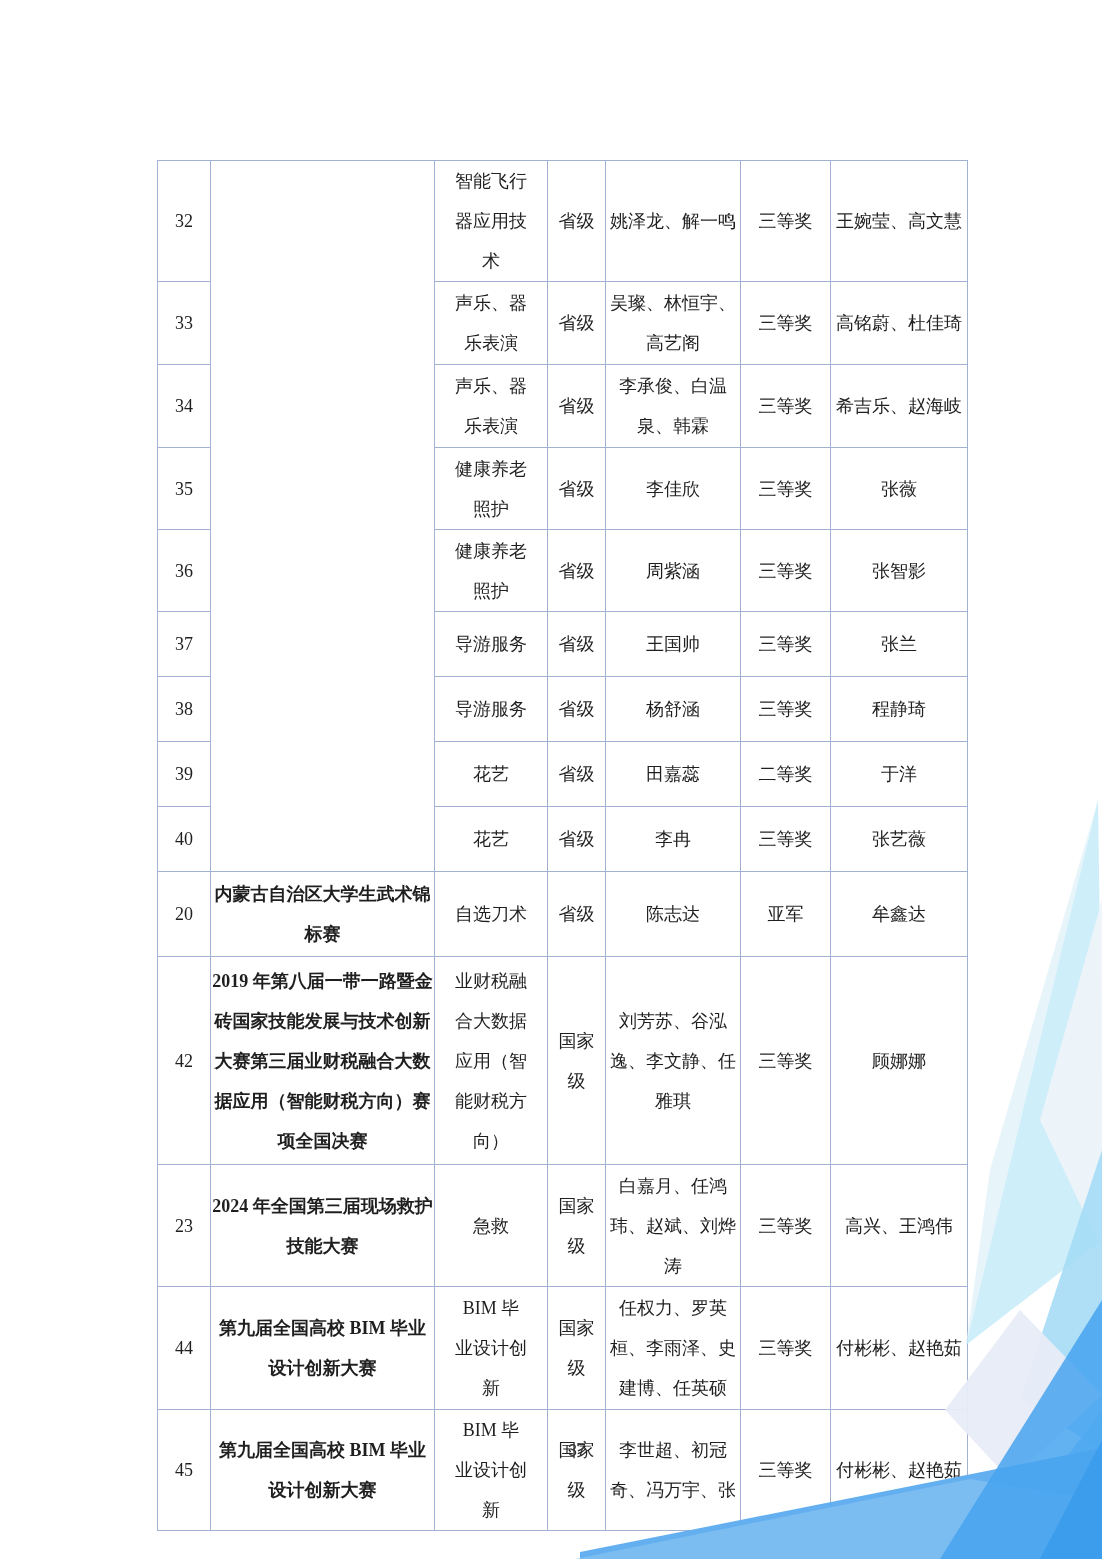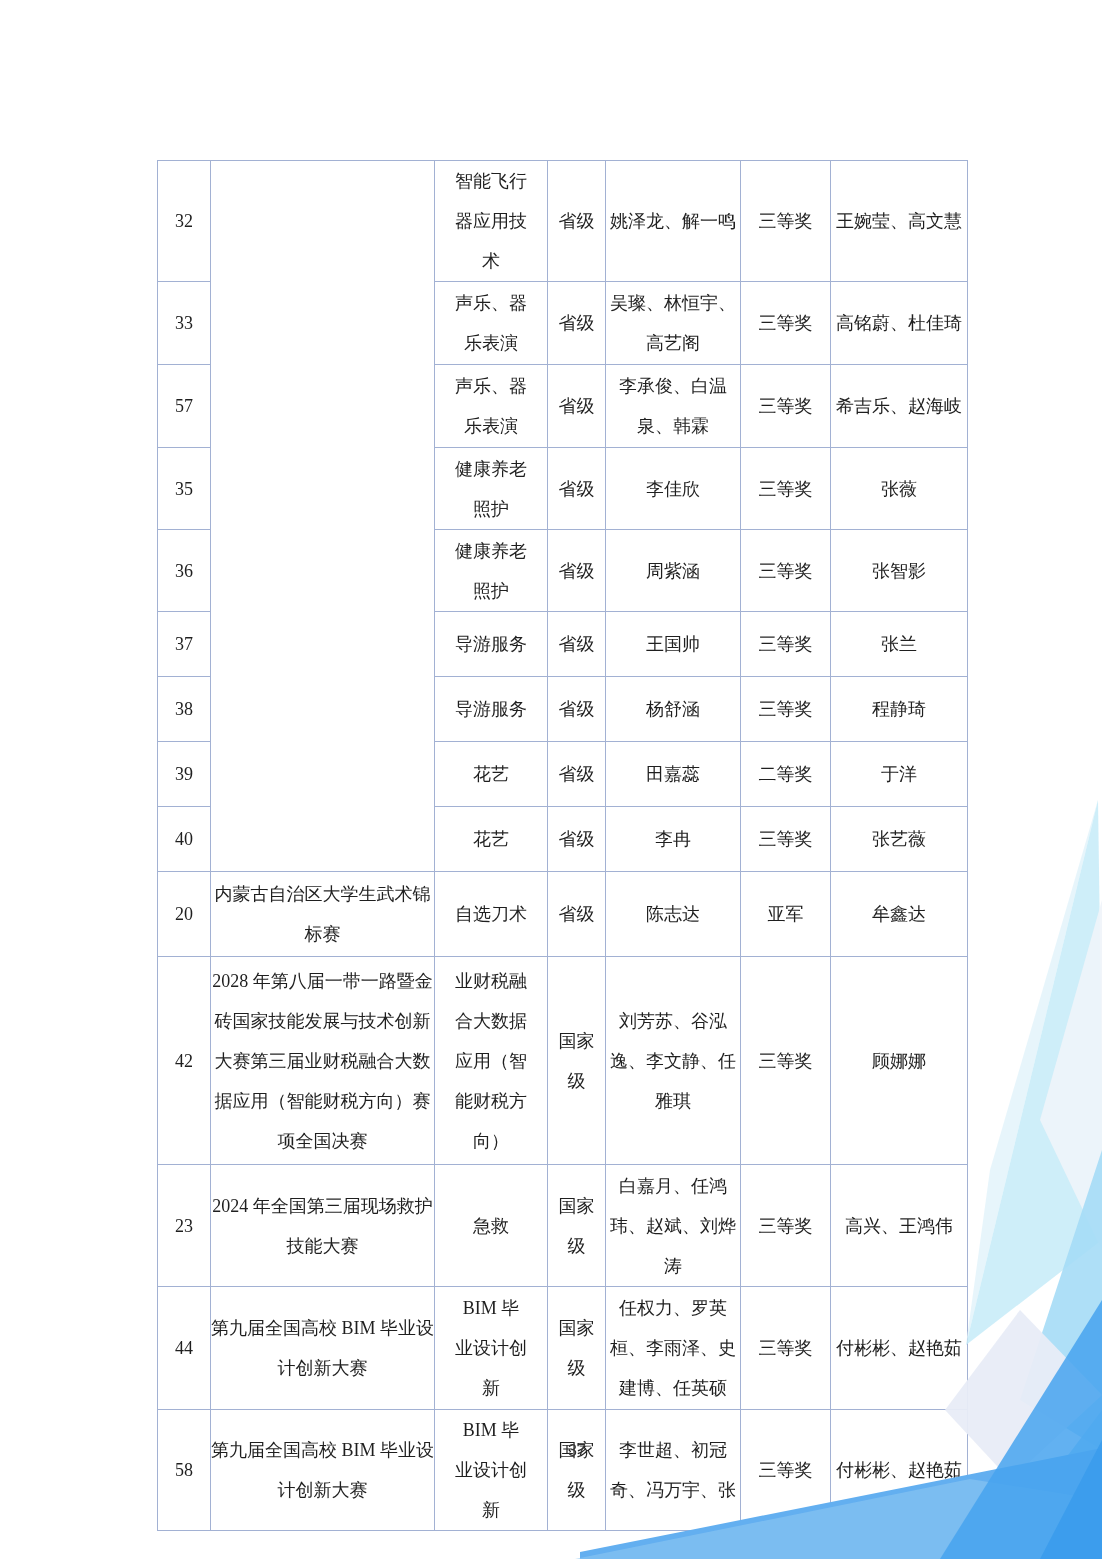--- a/index.html
+++ b/index.html
@@ -24,21 +24,21 @@
   table.awards td {
     border: 1px solid #a2b1d3;
     text-align: center;
     vertical-align: middle;
     font-size: 18px;
     line-height: 40px;
     word-break: break-all;
     overflow: hidden;
   }
   td.col-no        { padding: 0 4px;  }
-  td.col-competition { padding: 0 0; }
+  td.col-competition { padding: 0 0; font-weight: bold; }
   td.col-project   { padding: 0 20px; margin-left: 20px;  }
   td.col-level     { padding: 0 4px;  }
   td.col-students  { padding: 0 4px;  }
   td.col-award     { padding: 12px 4px;  }
   td.col-teachers  { padding: 0 2px; font-family: Liberation Serif, serif;  }
   .pagenum {
     position: absolute;
     top: 1442px;
     left: 568px;
     font-family: "Liberation Sans", "DejaVu Sans", sans-serif;
@@ -81,21 +81,21 @@
         </tr>
         <tr style="height: 83px;">
           <td class="col-no">33</td>
           <td class="col-project">声乐、器乐表演</td>
           <td class="col-level">省级</td>
           <td class="col-students">吴璨、林恒宇、高艺阁</td>
           <td class="col-award">三等奖</td>
           <td class="col-teachers">高铭蔚、杜佳琦</td>
         </tr>
         <tr style="height: 83px;">
-          <td class="col-no">57</td>
+          <td class="col-no">34</td>
           <td class="col-project">声乐、器乐表演</td>
           <td class="col-level">省级</td>
           <td class="col-students">李承俊、白温泉、韩霖</td>
           <td class="col-award">三等奖</td>
           <td class="col-teachers">希吉乐、赵海岐</td>
         </tr>
         <tr style="height: 82px;">
           <td class="col-no">35</td>
           <td class="col-project">健康养老照护</td>
           <td class="col-level">省级</td>
@@ -147,21 +147,21 @@
           <td class="col-no">20</td>
           <td class="col-competition">内蒙古自治区大学生武术锦标赛</td>
           <td class="col-project">自选刀术</td>
           <td class="col-level">省级</td>
           <td class="col-students">陈志达</td>
           <td class="col-award">亚军</td>
           <td class="col-teachers">牟鑫达</td>
         </tr>
         <tr style="height: 208px;">
           <td class="col-no">42</td>
-          <td class="col-competition">2028 年第八届一带一路暨金砖国家技能发展与技术创新大赛第三届业财税融合大数据应用（智能财税方向）赛项全国决赛</td>
+          <td class="col-competition">2019 年第八届一带一路暨金砖国家技能发展与技术创新大赛第三届业财税融合大数据应用（智能财税方向）赛项全国决赛</td>
           <td class="col-project">业财税融合大数据应用（智能财税方向）</td>
           <td class="col-level">国家级</td>
           <td class="col-students">刘芳苏、谷泓逸、李文静、任雅琪</td>
           <td class="col-award">三等奖</td>
           <td class="col-teachers">顾娜娜</td>
         </tr>
         <tr style="height: 122px;">
           <td class="col-no">23</td>
           <td class="col-competition">2024 年全国第三届现场救护技能大赛</td>
           <td class="col-project">急救</td>
@@ -173,21 +173,21 @@
         <tr style="height: 123px;">
           <td class="col-no">44</td>
           <td class="col-competition">第九届全国高校 BIM 毕业设计创新大赛</td>
           <td class="col-project">BIM 毕业设计创新</td>
           <td class="col-level">国家级</td>
           <td class="col-students">任权力、罗英桓、李雨泽、史建博、任英硕</td>
           <td class="col-award">三等奖</td>
           <td class="col-teachers">付彬彬、赵艳茹</td>
         </tr>
         <tr style="height: 83px;">
-          <td class="col-no">58</td>
+          <td class="col-no">45</td>
           <td class="col-competition">第九届全国高校 BIM 毕业设计创新大赛</td>
           <td class="col-project">BIM 毕业设计创新</td>
           <td class="col-level">国家级</td>
           <td class="col-students">李世超、初冠奇、冯万宇、张</td>
           <td class="col-award">三等奖</td>
           <td class="col-teachers">付彬彬、赵艳茹</td>
         </tr>
       </tbody>
   </table>
 

